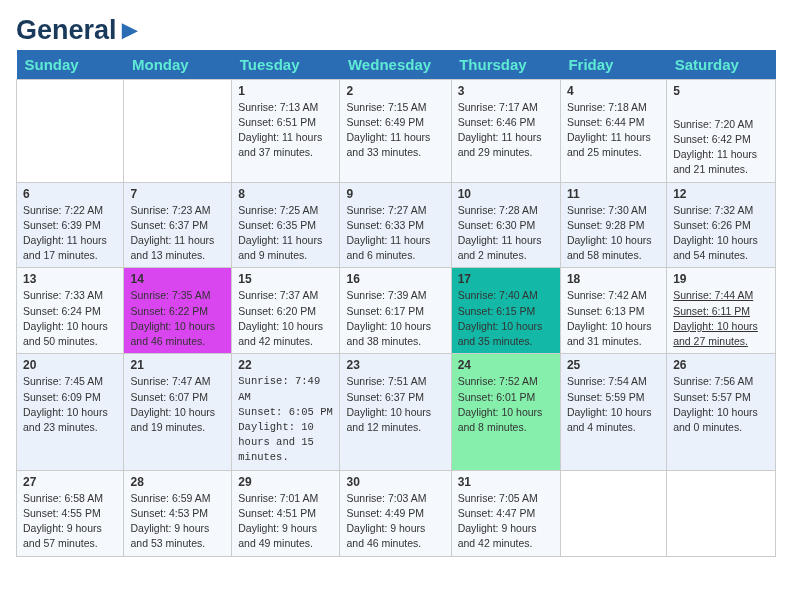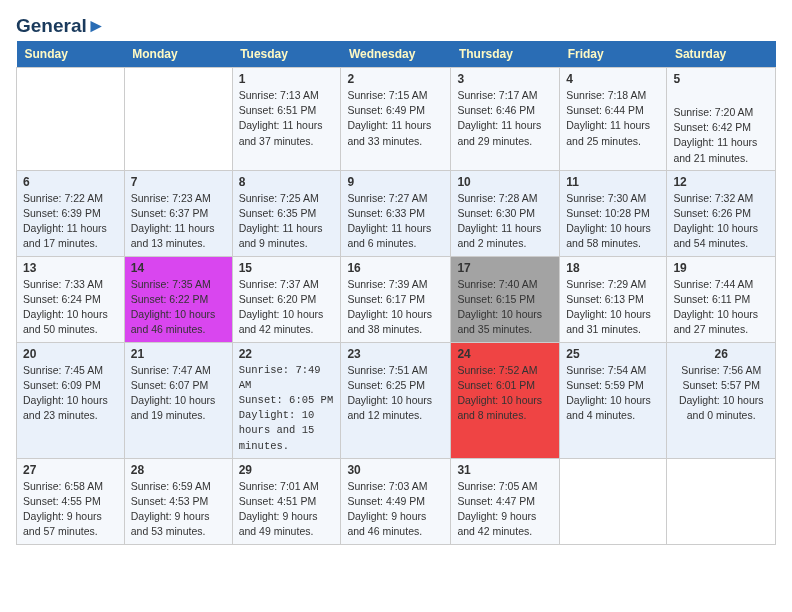--- a/index.html
+++ b/index.html
@@ -24,24 +24,24 @@
     .title-block {
       text-align: right;
     }
     table {
       width: 100%;
       border-collapse: collapse;
       font-size: 11px;
     }
     thead tr th {
       background: #2a6db5;
-      color: #fef9c3;
+      color: #5eead4;
       text-align: left;
       padding: 6px 8px;
-      font-size: 12px;
+      font-size: 15px;
       font-weight: bold;
     }
     tbody tr td {
       border: 1px solid #ccc;
       vertical-align: top;
       padding: 4px 6px;
       width: 113px;
       min-height: 80px;
       color: #333;
     }
@@ -65,21 +65,21 @@
     .empty-cell {
       background: #fff !important;
     }
   </style>
 </head>
 <body>
 
 <div class="header">
   <div class="logo">
     <div style="display:flex;align-items:center;gap:2px;">
-      <span style="font-size:19px;font-weight:bold;color:#1a3a5c;line-height:1.1;">General<span style="color:#2a6db5;">►</span></span>
+      <span style="font-size:27px;font-weight:bold;color:#1a3a5c;line-height:1.1;">General<span style="color:#2a6db5;">►</span></span>
     </div>
     <span style="font-size:22px;font-weight:bold;color:#2a6db5;line-height:1.1;margin-top:-4px;"></span>
   </div>
   <div class="title-block">
     <div style="font-size:36px;font-weight:bold;color:#222;"></div>
     <div style="font-size:16px;color:#333;font-weight:bold;"></div>
   </div>
 </div>
 
 <table>
@@ -156,21 +156,21 @@
         </td>
         <td style="background: rgb(234, 241, 250);">
           <span class="day-num">10</span>
           <div class="cell-content" style="white-space: pre-line;">Sunrise: 7:28 AM
 Sunset: 6:30 PM
 Daylight: 11 hours and 2 minutes.</div>
         </td>
         <td style="background: rgb(234, 241, 250);">
           <span class="day-num">11</span>
           <div class="cell-content" style="white-space: pre-line;">Sunrise: 7:30 AM
-Sunset: 10:28 PM
+Sunset: 9:28 PM
 Daylight: 10 hours and 58 minutes.</div>
         </td>
         <td style="background: rgb(234, 241, 250);">
           <span class="day-num">12</span>
           <div class="cell-content" style="white-space: pre-line;">Sunrise: 7:32 AM
 Sunset: 6:26 PM
 Daylight: 10 hours and 54 minutes.</div>
         </td>
       </tr>
       <tr>
@@ -191,35 +191,35 @@
           <div class="cell-content" style="white-space: pre-line;">Sunrise: 7:37 AM
 Sunset: 6:20 PM
 Daylight: 10 hours and 42 minutes.</div>
         </td>
         <td style="background: rgb(245, 248, 252);">
           <span class="day-num">16</span>
           <div class="cell-content" style="white-space: pre-line;">Sunrise: 7:39 AM
 Sunset: 6:17 PM
 Daylight: 10 hours and 38 minutes.</div>
         </td>
-        <td style="background: #a3a3a3;">
+        <td style="background: #14b8a6;">
           <span class="day-num">17</span>
           <div class="cell-content" style="white-space: pre-line;">Sunrise: 7:40 AM
 Sunset: 6:15 PM
 Daylight: 10 hours and 35 minutes.</div>
         </td>
         <td style="background: rgb(245, 248, 252);">
           <span class="day-num">18</span>
-          <div class="cell-content" style="white-space: pre-line;">Sunrise: 7:29 AM
+          <div class="cell-content" style="white-space: pre-line;">Sunrise: 7:42 AM
 Sunset: 6:13 PM
 Daylight: 10 hours and 31 minutes.</div>
         </td>
         <td style="background: rgb(245, 248, 252);">
           <span class="day-num">19</span>
-          <div class="cell-content" style="white-space: pre-line;">Sunrise: 7:44 AM
+          <div class="cell-content" style="white-space: pre-line; text-decoration: underline;">Sunrise: 7:44 AM
 Sunset: 6:11 PM
 Daylight: 10 hours and 27 minutes.</div>
         </td>
       </tr>
       <tr>
         <td style="background: rgb(234, 241, 250);">
           <span class="day-num">20</span>
           <div class="cell-content" style="white-space: pre-line;">Sunrise: 7:45 AM
 Sunset: 6:09 PM
 Daylight: 10 hours and 23 minutes.</div>
@@ -232,36 +232,36 @@
         </td>
         <td style="background: rgb(234, 241, 250);">
           <span class="day-num">22</span>
           <div class="cell-content" style="white-space: pre-line; font-family: Liberation Mono, monospace;">Sunrise: 7:49 AM
 Sunset: 6:05 PM
 Daylight: 10 hours and 15 minutes.</div>
         </td>
         <td style="background: rgb(234, 241, 250);">
           <span class="day-num">23</span>
           <div class="cell-content" style="white-space: pre-line;">Sunrise: 7:51 AM
-Sunset: 6:25 PM
+Sunset: 6:37 PM
 Daylight: 10 hours and 12 minutes.</div>
         </td>
-        <td style="background: #ef4444; margin-left: 26px;">
+        <td style="background: #86efac; margin-left: 26px;">
           <span class="day-num">24</span>
           <div class="cell-content" style="white-space: pre-line;">Sunrise: 7:52 AM
 Sunset: 6:01 PM
 Daylight: 10 hours and 8 minutes.</div>
         </td>
         <td style="background: rgb(234, 241, 250);">
           <span class="day-num">25</span>
           <div class="cell-content" style="white-space: pre-line;">Sunrise: 7:54 AM
 Sunset: 5:59 PM
 Daylight: 10 hours and 4 minutes.</div>
         </td>
-        <td style="background: rgb(234, 241, 250); text-align: center;">
+        <td style="background: rgb(234, 241, 250);">
           <span class="day-num">26</span>
           <div class="cell-content" style="white-space: pre-line;">Sunrise: 7:56 AM
 Sunset: 5:57 PM
 Daylight: 10 hours and 0 minutes.</div>
         </td>
       </tr>
       <tr>
         <td style="background: rgb(245, 248, 252);">
           <span class="day-num">27</span>
           <div class="cell-content" style="white-space: pre-line;">Sunrise: 6:58 AM

